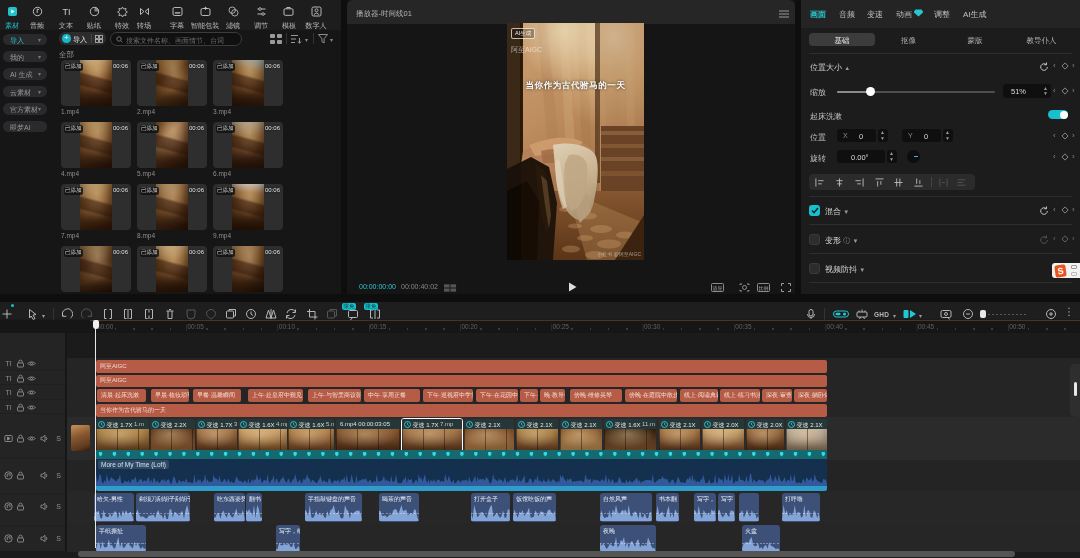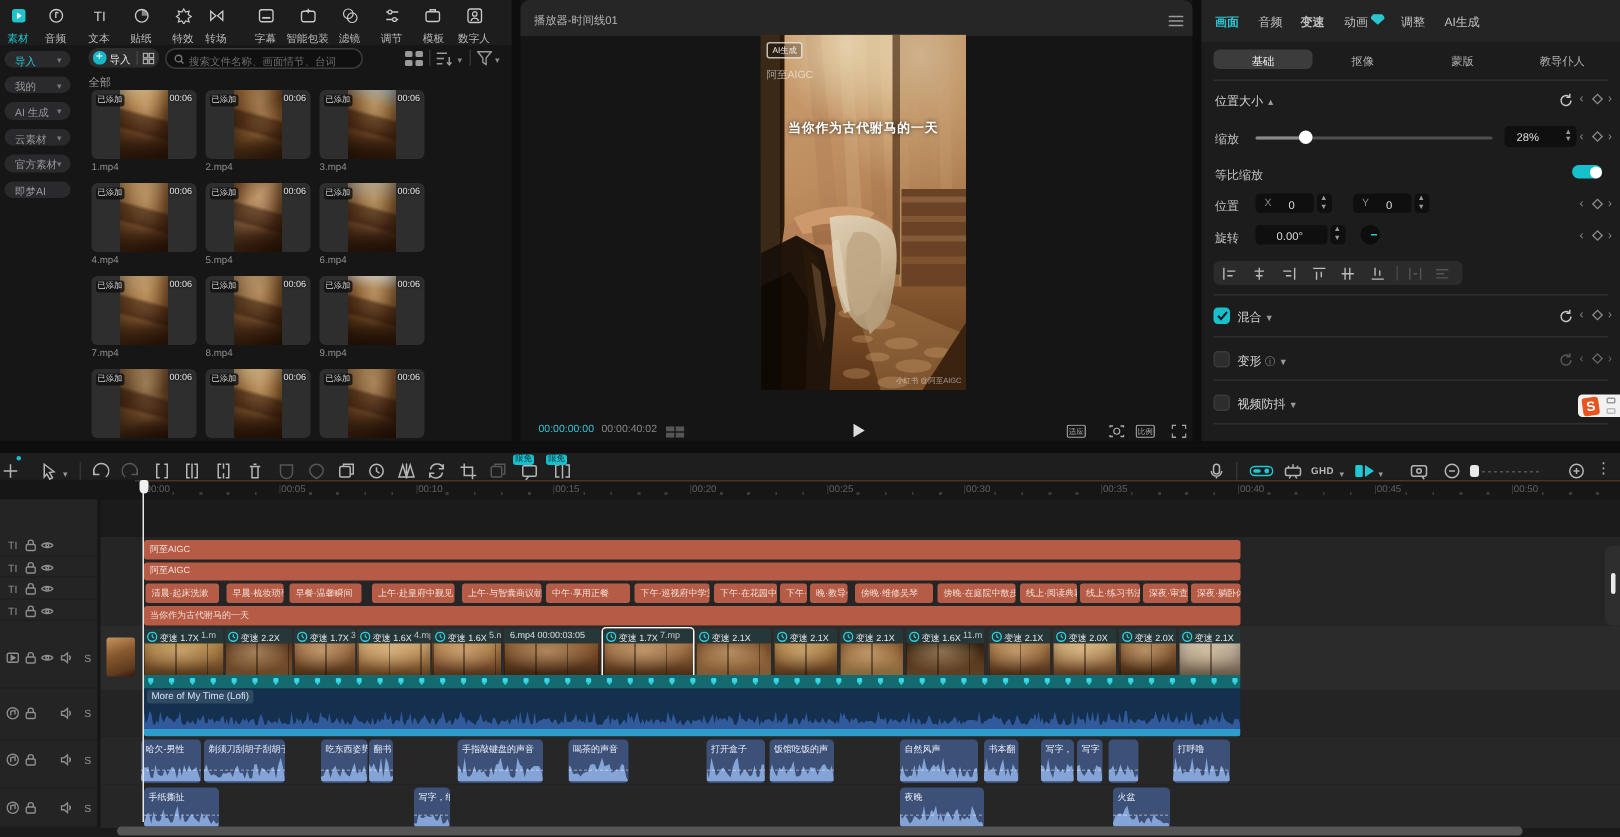--- a/index.html
+++ b/index.html
@@ -307,21 +307,21 @@
         <text x="6.5" y="6.5" font-size="5" fill="#aaa" text-anchor="middle">比例</text>
       </svg>
 <svg class="abs" style="left:434px;top:283px" width="10" height="9" viewBox="0 0 10 9">
         <path d="M3 0.5 H0.5 V3 M7 0.5 H9.5 V3 M9.5 6 V8.5 H7 M3 8.5 H0.5 V6" fill="none" stroke="#aaa" stroke-width="0.9"></path>
       </svg>
 </div>
 <div class="abs" style="left:801px;top:0;width:279px;height:294px;background:#1c1c1c;">
 <div class="abs" style="left:0;top:0;width:279px;height:28px;background:#242424;">
 <div class="abs" style="left:9px;top:9px;font-size:8px;color:#2bc5d2;font-weight:bold;">画面</div>
 <div class="abs" style="left:38px;top:9px;font-size:8px;color:#c0c0c0;font-weight:normal;">音频</div>
-<div class="abs" style="left:66px;top:9px;font-size:8px;color:#c0c0c0;font-weight:bold;">变速</div>
+<div class="abs" style="left:66px;top:9px;font-size:8px;color:#c0c0c0;font-weight:normal;">变速</div>
 <div class="abs" style="left:95px;top:9px;font-size:8px;color:#c0c0c0;font-weight:normal;">动画</div>
 <div class="abs" style="left:133px;top:9px;font-size:8px;color:#c0c0c0;font-weight:normal;">调整</div>
 <div class="abs" style="left:162px;top:9px;font-size:8px;color:#c0c0c0;font-weight:normal;">AI生成</div>
 <svg class="abs" style="left:113px;top:9px" width="9" height="8" viewBox="0 0 9 8">
           <path d="M1.5 0.5 h6 l2 2.5 -5 4.5 -5 -4.5 Z" fill="#2bc5d2"></path>
         </svg>
 </div>
 <div class="abs" style="left:8.0px;top:33px;width:66px;height:13px;background:#3c3c3c;border-radius:4px;"></div>
 <div class="abs" style="left:8.0px;top:36px;width:66px;text-align:center;font-size:7.5px;color:#f0f0f0;">基础</div>
 <div class="abs" style="left:74.5px;top:36px;width:66px;text-align:center;font-size:7.5px;color:#b0b0b0;">抠像</div>
@@ -336,29 +336,29 @@
 <div class="abs" style="left:252px;top:61px;font-size:8px;color:#8a8a8a;">‹</div>
       <svg class="abs" style="left:260px;top:62px" width="8" height="8" viewBox="0 0 8 8">
         <rect x="1.8" y="1.8" width="4.4" height="4.4" transform="rotate(45 4 4)" fill="none" stroke="#8a8a8a" stroke-width="0.9"></rect>
       </svg>
       <div class="abs" style="left:271px;top:61px;font-size:8px;color:#8a8a8a;">›</div>
 <div class="abs" style="left:9px;top:87px;font-size:8px;color:#c5c5c5;">缩放</div>
 <div class="abs" style="left:36px;top:90.5px;width:158px;height:2px;background:#4f4f4f;border-radius:1px;"></div>
 <div class="abs" style="left:36px;top:90.5px;width:33px;height:2px;background:#8a8a8a;border-radius:1px;"></div>
 <div class="abs" style="left:65px;top:86.5px;width:9px;height:9px;background:#fff;border-radius:50%;"></div>
 <div class="abs" style="left:202px;top:84px;width:48px;height:14px;background:#0f0f0f;border-radius:3px;">
-        <div style="position:absolute;left:8px;top:3.2px;font-size:7.5px;color:#ddd;">28%</div>
+        <div style="position:absolute;left:8px;top:3.2px;font-size:7.5px;color:#ddd;">51%</div>
         <div style="position:absolute;right:3px;top:1.5px;font-size:5px;color:#999;line-height:5.5px;">▲<br>▼</div>
       </div>
 <div class="abs" style="left:252px;top:86px;font-size:8px;color:#8a8a8a;">‹</div>
       <svg class="abs" style="left:260px;top:87px" width="8" height="8" viewBox="0 0 8 8">
         <rect x="1.8" y="1.8" width="4.4" height="4.4" transform="rotate(45 4 4)" fill="none" stroke="#8a8a8a" stroke-width="0.9"></rect>
       </svg>
       <div class="abs" style="left:271px;top:86px;font-size:8px;color:#8a8a8a;">›</div>
-<div class="abs" style="left:9px;top:111px;font-size:8px;color:#c5c5c5;">等比缩放</div>
+<div class="abs" style="left:9px;top:111px;font-size:8px;color:#c5c5c5;">起床洗漱</div>
 <div class="abs" style="left:247px;top:110px;width:20px;height:9px;background:#17c0cc;border-radius:5px;">
         <div style="position:absolute;right:0.5px;top:0.5px;width:8px;height:8px;background:#fff;border-radius:50%;"></div>
       </div>
 <div class="abs" style="left:9px;top:132px;font-size:8px;color:#c5c5c5;">位置</div>
 <div class="abs" style="left:36px;top:129px;width:39px;height:13px;background:#0f0f0f;border-radius:3px;">
         <span style="position:absolute;left:6px;top:3px;font-size:7px;color:#888;">X</span>
         <span style="position:absolute;left:22px;top:3px;font-size:7.5px;color:#ddd;">0</span>
       </div>
 <div class="abs" style="left:77px;top:129px;width:10px;height:13px;background:#0f0f0f;border-radius:3px;">
         <div style="position:absolute;left:2px;top:1px;font-size:5px;color:#999;line-height:5.5px;">▲<br>▼</div>

